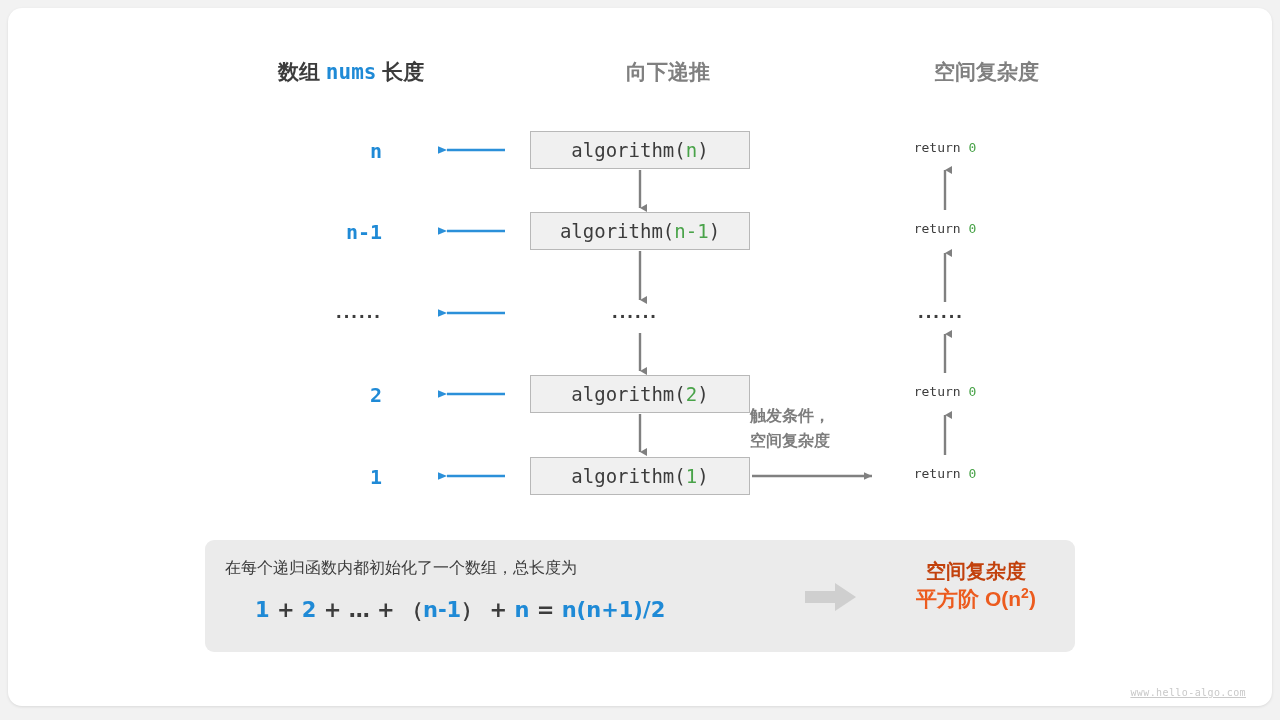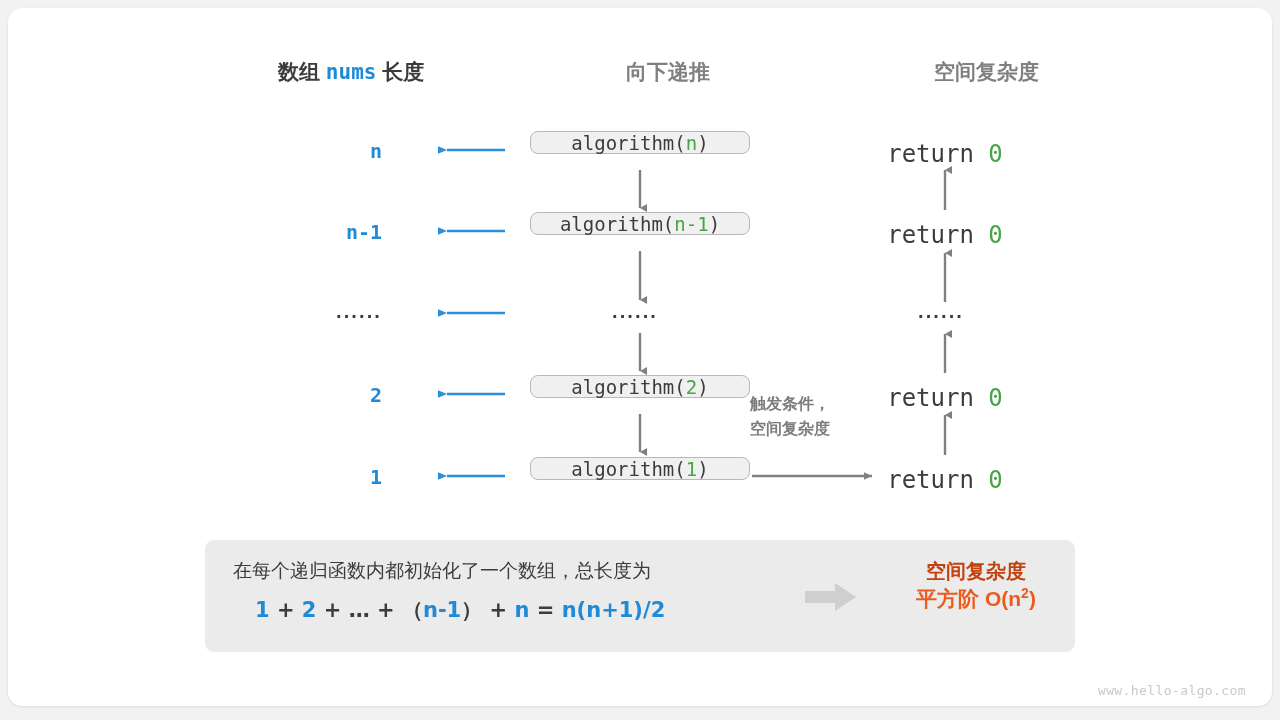--- a/index.html
+++ b/index.html
@@ -62,81 +62,81 @@
     width: 120px;
     text-align: right;
     position: absolute;
   }
 
   
   .cbox {
     position: absolute;
     left: 530px;
     width: 220px;
-    height: 23px;
+    height: 38px;
     background: #f0f0f0;
     border: 1.3px solid #b8b8b8;
-    border-radius: 8px;
+    border-radius: 0;
     display: flex;
     align-items: center;
     justify-content: center;
     font-family: "DejaVu Sans Mono", "Liberation Mono", monospace;
     font-size: 19px;
     color: #3c3c3c;
     white-space: nowrap;
   }
 
   
   .ret {
     position: absolute;
     width: 220px;
     left: 835px;
     text-align: center;
     font-family: "DejaVu Sans Mono", "Liberation Mono", monospace;
-    font-size: 24px;
+    font-size: 13px;
     color: #3c3c3c;
     white-space: nowrap;
   }
 
   
   svg.conn {
     position: absolute;
     left: 0; top: 0;
     width: 1280px; height: 720px;
     pointer-events: none;
   }
 
   
   .note {
     position: absolute;
     left: 750px;
-    top: 392px;
+    top: 404px;
     width: 120px;
     font-size: 16px;
     font-weight: bold;
     color: #7d7d7d;
     line-height: 1.55;
     white-space: nowrap;
   }
 
   
   .summary {
     position: absolute;
     left: 205px;
     top: 540px;
     width: 870px;
     height: 112px;
     background: #ebebeb;
     border-radius: 9px;
   }
   .sum-text {
     position: absolute;
-    left: 28px;
+    left: 20px;
     top: 18px;
-    font-size: 19px;
+    font-size: 16px;
     color: #3c3c3c;
     white-space: nowrap;
   }
   .sum-formula {
     position: absolute;
     left: 50px;
     top: 56px;
     font-size: 21px;
     font-weight: bold;
     color: #3c3c3c;
@@ -170,24 +170,25 @@
     color: #ec5b1e;
     white-space: nowrap;
   }
   .sum-right .value sup { font-size: 14px; }
 
   .watermark {
     position: absolute;
     right: 34px;
     bottom: 22px;
     font-family: "DejaVu Sans Mono", "Liberation Mono", monospace;
-    font-size: 13px;
+    font-size: 10px;
     color: #c9c9c9;
     letter-spacing: 0.4px;
     white-space: nowrap;
+    text-decoration: underline;
   }
 </style>
 </head>
 <body>
 
 <div id="stage">
   <div class="card"></div>
 
   <svg class="conn" viewBox="0 0 1280 720">
     <defs>

